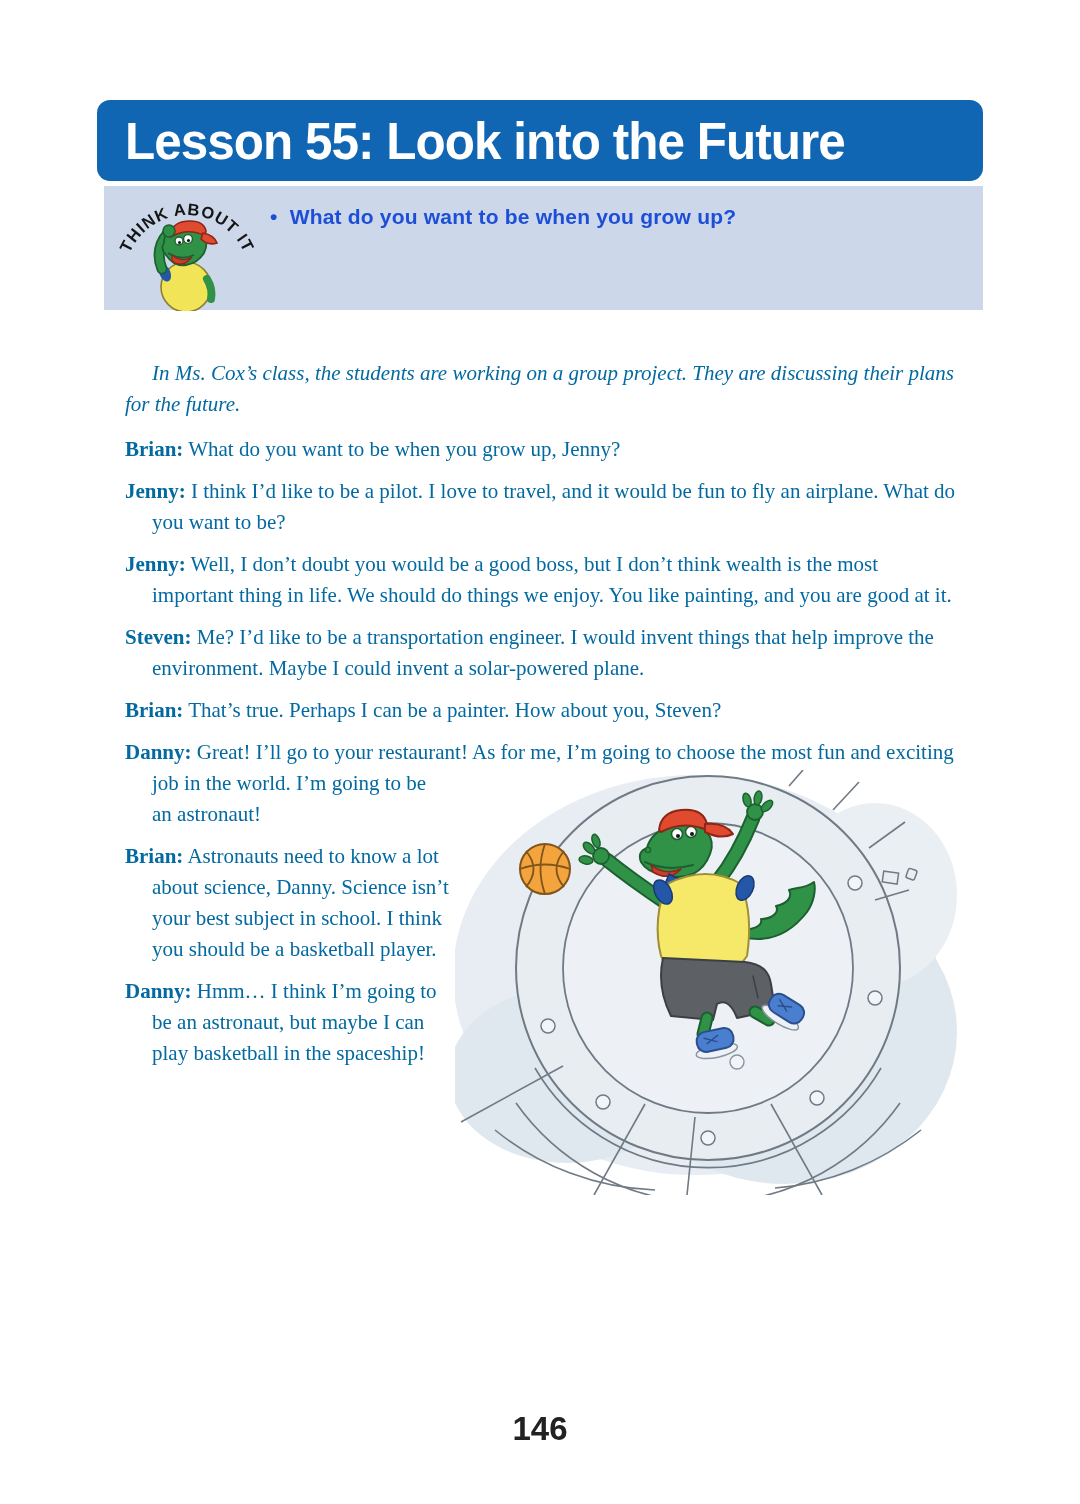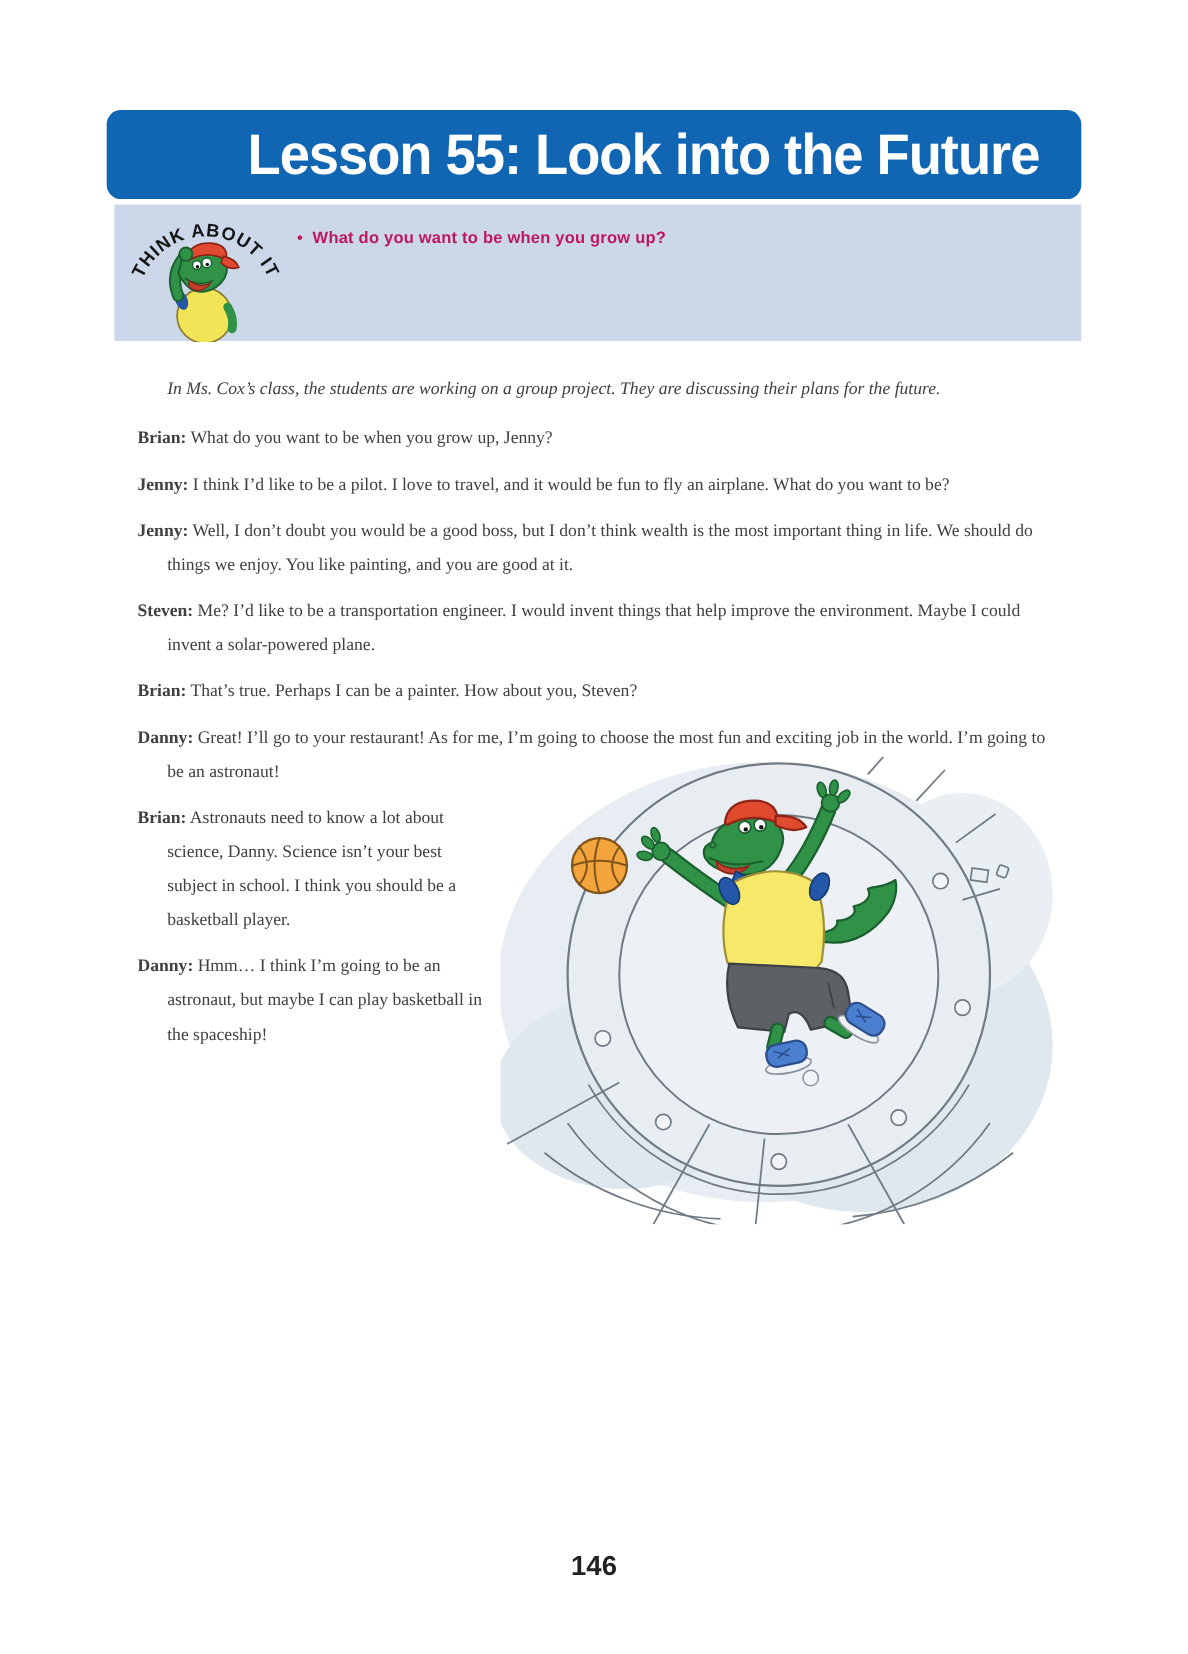--- a/index.html
+++ b/index.html
@@ -5,61 +5,61 @@
   html,body{margin:0;padding:0;}
   body{
     width:1080px;height:1504px;position:relative;overflow:hidden;
     background:#ffffff;
     font-family:"Liberation Serif", serif;
   }
   
   .banner{
     position:absolute;left:97px;top:100px;width:886px;height:81px;
     background:#1066b2;border-radius:13px;
-    display:flex;align-items:center;justify-content:flex-end;
+    display:flex;align-items:center;
   }
   .banner h1{
     margin:0 0 0 28px;
     font-family:"Liberation Sans", sans-serif;font-weight:bold;
     font-size:52px;line-height:1;color:#ffffff;letter-spacing:-1px;
     transform:scaleX(.95);transform-origin:left center;white-space:nowrap;
   }
   
   .think-box{
     position:absolute;left:104px;top:186px;width:879px;height:124px;
     background:#ccd7e9;display:flex;align-items:flex-start;
   }
   .mascot-wrap{width:152px;flex:0 0 152px;margin:3px 0 0 8px;}
   .bullets{
     list-style:none;margin:16px 0 0 6px;padding:0;width:690px;
     font-family:"Liberation Sans", sans-serif;font-weight:bold;
-    font-size:15px;line-height:30px;color:#be185d;letter-spacing:.2px;
+    font-size:21px;line-height:30px;color:#1d4ed8;letter-spacing:.2px;
   }
   .bullets li{padding-left:22px;text-indent:-22px;}
   .bullets li::before{content:"\2022\00a0\00a0";}
   
   .content{
-    position:absolute;left:125px;top:338px;width:833px;
-    font-size:16px;line-height:31px;color:#404040;
+    position:absolute;left:125px;top:358px;width:833px;
+    font-size:21px;line-height:31px;color:#0369a1;
   }
   .intro{font-style:italic;margin:0 0 14px 0;text-indent:27px;}
   .dialogue p{margin:11px 0;padding-left:27px;text-indent:-27px;}
   .speaker{font-weight:bold;text-align:right;}
   .speaker::after{content:":";}
   
   .illu-float{
     float:right;width:503px;height:458px;margin:0 0 0 4px;
     shape-outside:polygon(0 36px,100% 36px,100% 100%,0 100%);
   }
   .illu-float svg{display:block;margin-top:33px;}
   
   .page-number{
     position:absolute;top:1410px;left:0;width:100%;text-align:center;
     font-family:"Liberation Sans", sans-serif;font-weight:bold;
-    font-size:25px;color:#222222;
+    font-size:33px;color:#222222;
   }
 </style>
 </head>
 <body>
 
 <div class="banner">
   <h1>Lesson 55: Look into the Future</h1>
 </div>
 
 <div class="think-box">

